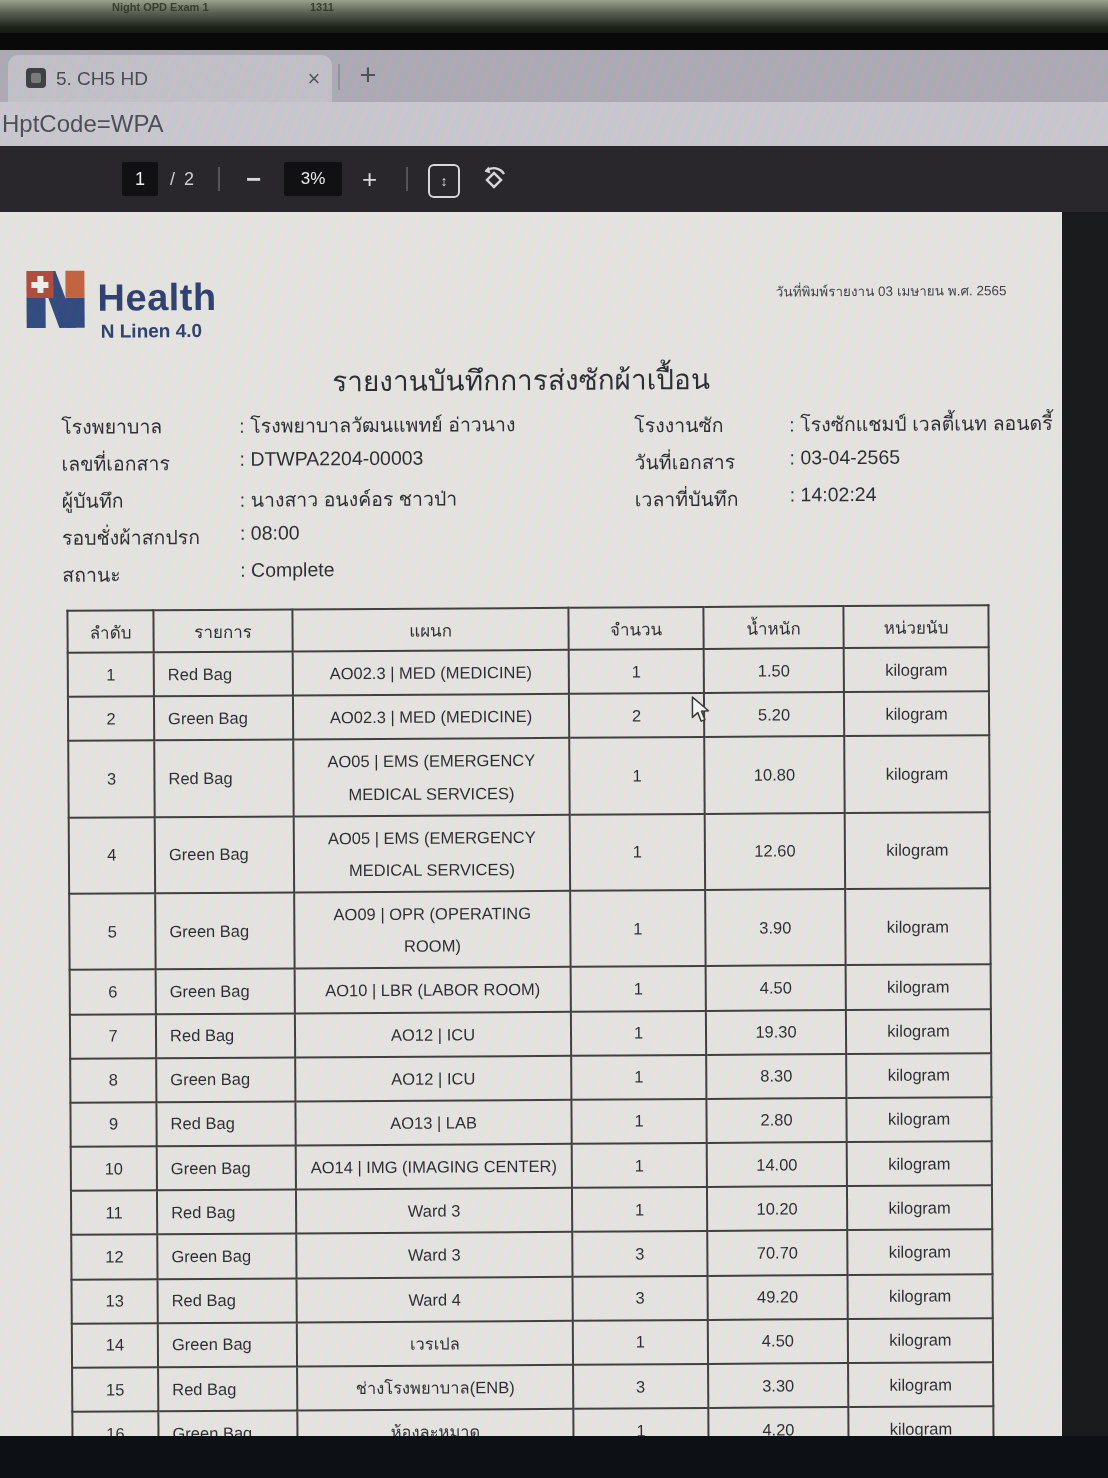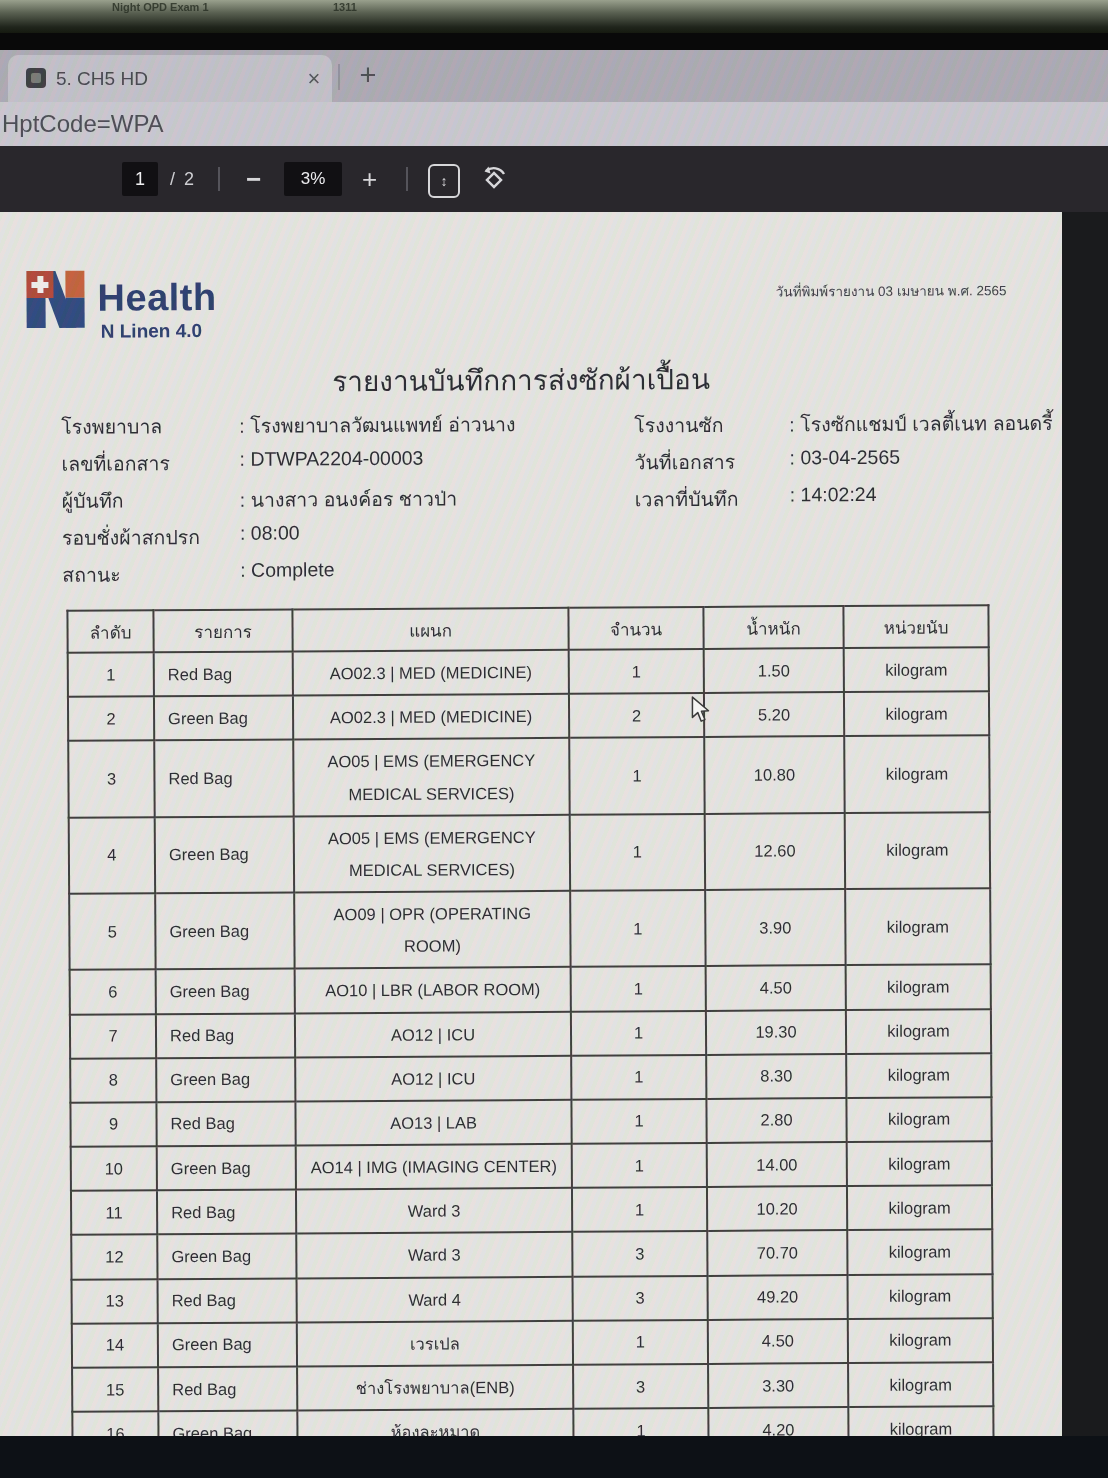--- a/index.html
+++ b/index.html
@@ -10,21 +10,21 @@
   }
   .screen { position:absolute; inset:0; }
 
   
   .top-strip {
     position:absolute; left:0; top:0; width:100%; height:36px;
     background:linear-gradient(#99a08d 0%, #5a6152 35%, #20251c 75%, #101409 100%);
   }
   .bg-title { position:absolute; top:1px; font-size:11px; color:#272e23; font-weight:bold; opacity:.8; }
   .bg-title.t1 { left:112px; }
-  .bg-title.t2 { left:333px; }
+  .bg-title.t2 { left:310px; }
   .bezel { position:absolute; top:33px; left:0; width:100%; height:18px; background:#090909; }
 
   
   .tab-bar {
     position:absolute; top:50px; left:0; width:100%; height:52px;
     background:#a9a5af;
   }
   .tab-bar::after, .address-bar::after, .page::after {
     content:""; position:absolute; inset:0; pointer-events:none;
     background:repeating-linear-gradient(112deg,

